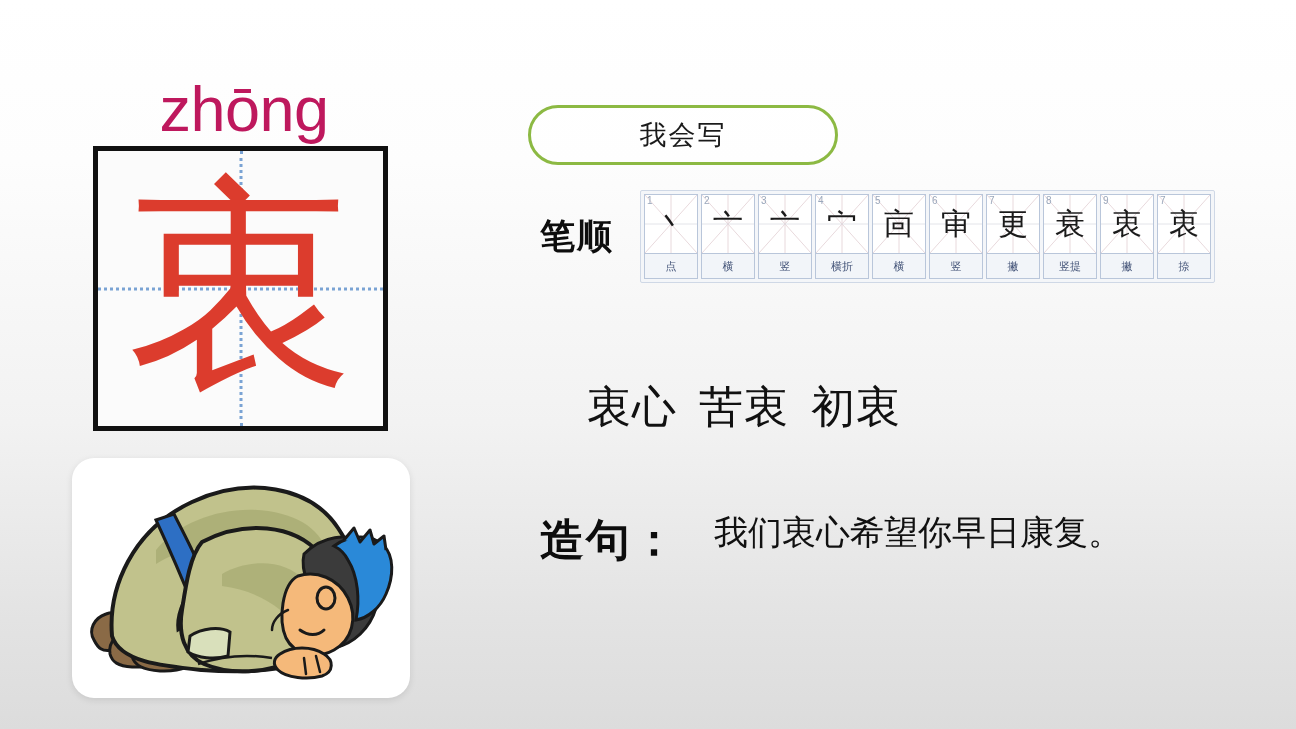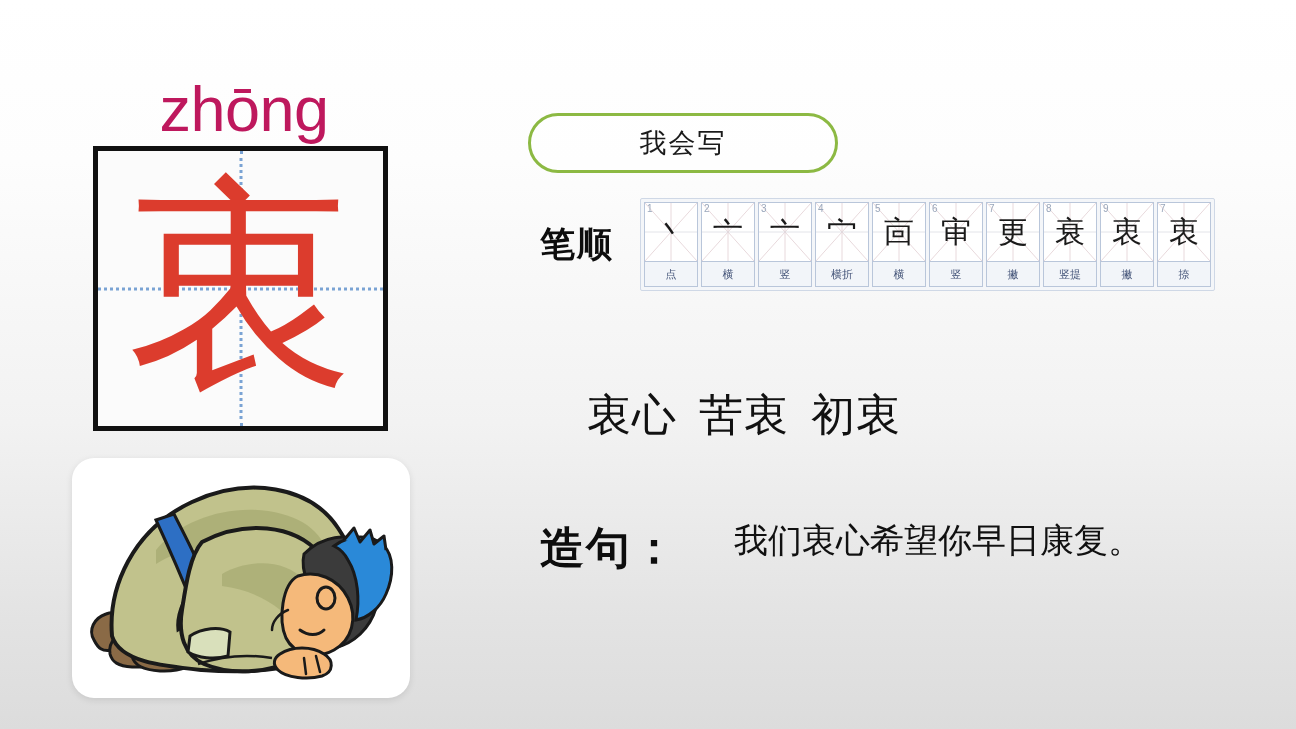--- a/index.html
+++ b/index.html
@@ -104,21 +104,21 @@
   .illus-card svg {
     display: block;
     width: 100%;
     height: 100%;
   }
 
   
   .right-col {
     position: absolute;
     left: 470px;
-    top: 8px;
+    top: 0;
     width: 826px;
     height: 628px;
   }
   .badge {
     position: absolute;
     left: 58px;
     top: 105px;
     width: 310px;
     height: 60px;
     border: 3px solid #8cb943;
@@ -226,21 +226,20 @@
   .words-list span { margin-right: 22px; }
   .words-list span:last-child { margin-right: 0; }
 
   
   .sentence-row {
     position: absolute;
     left: 70px;
     top: 510px;
     display: flex;
     align-items: flex-start;
-    gap: 20px;
   }
   .sentence-row .row-label {
     font-size: 44px;
     line-height: 1.35;
   }
   .sentence-text {
     margin-left: 36px;
     font-size: 34px;
     line-height: 1.32;
     color: #111111;

